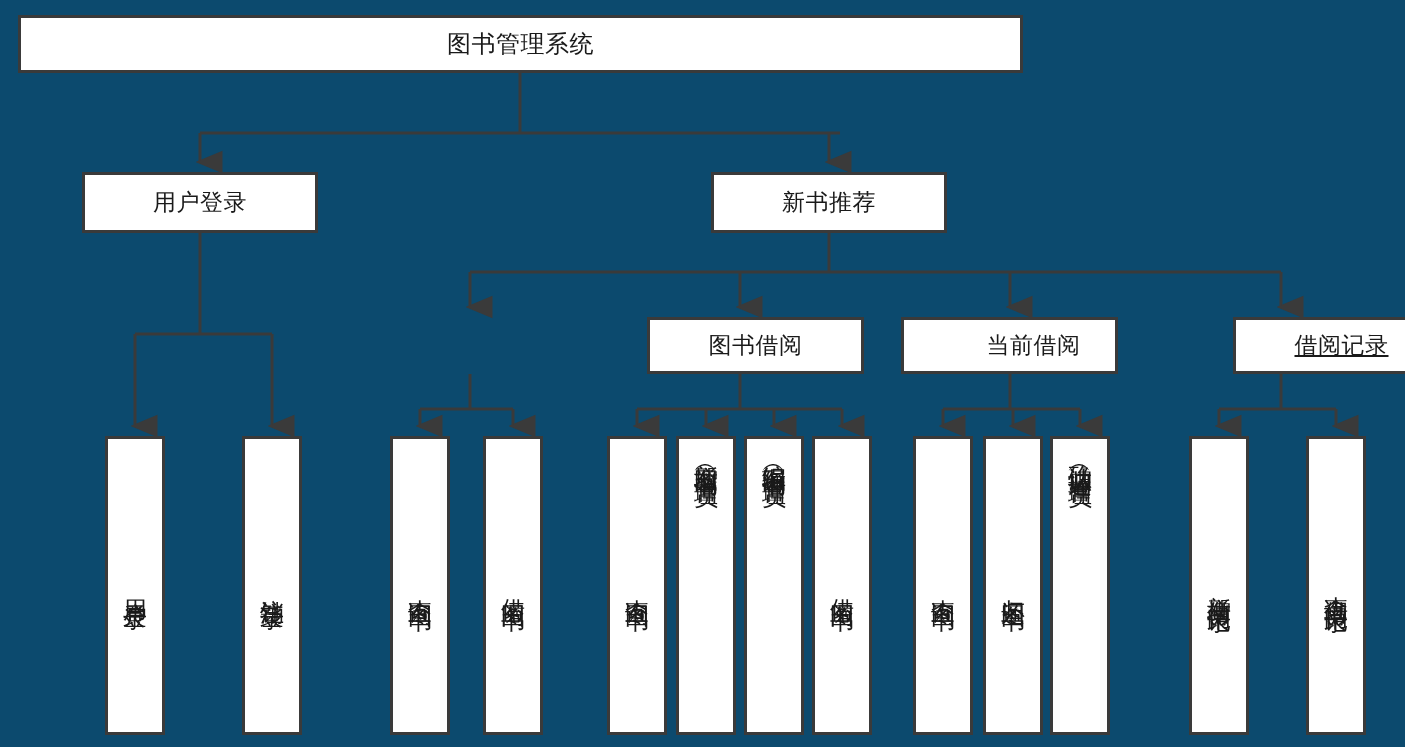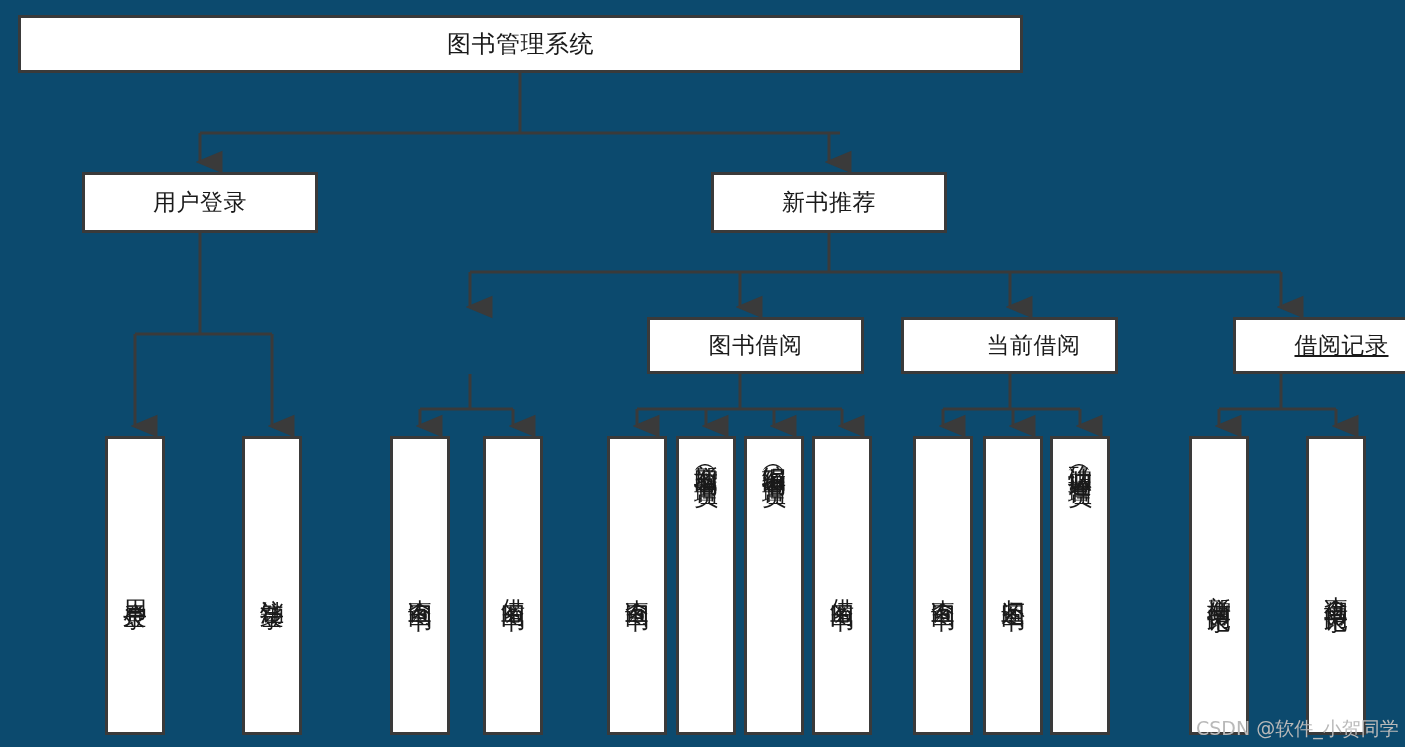--- a/index.html
+++ b/index.html
@@ -189,15 +189,14 @@
     <span class="label">确认归还（管理员）</span>
   </div>
 
   <div class="node v mid" style="left:1189px;top:436px;width:60px;height:299px;">
     <span class="label">新增借阅记录</span>
   </div>
   <div class="node v mid" style="left:1306px;top:436px;width:60px;height:299px;">
     <span class="label">查询借阅记录</span>
   </div>
 
-  <div class="watermark" style="left:1196px;top:716px;">CSDN @软件_小贺同学</div>
 
 </div>
 
 </body></html>

